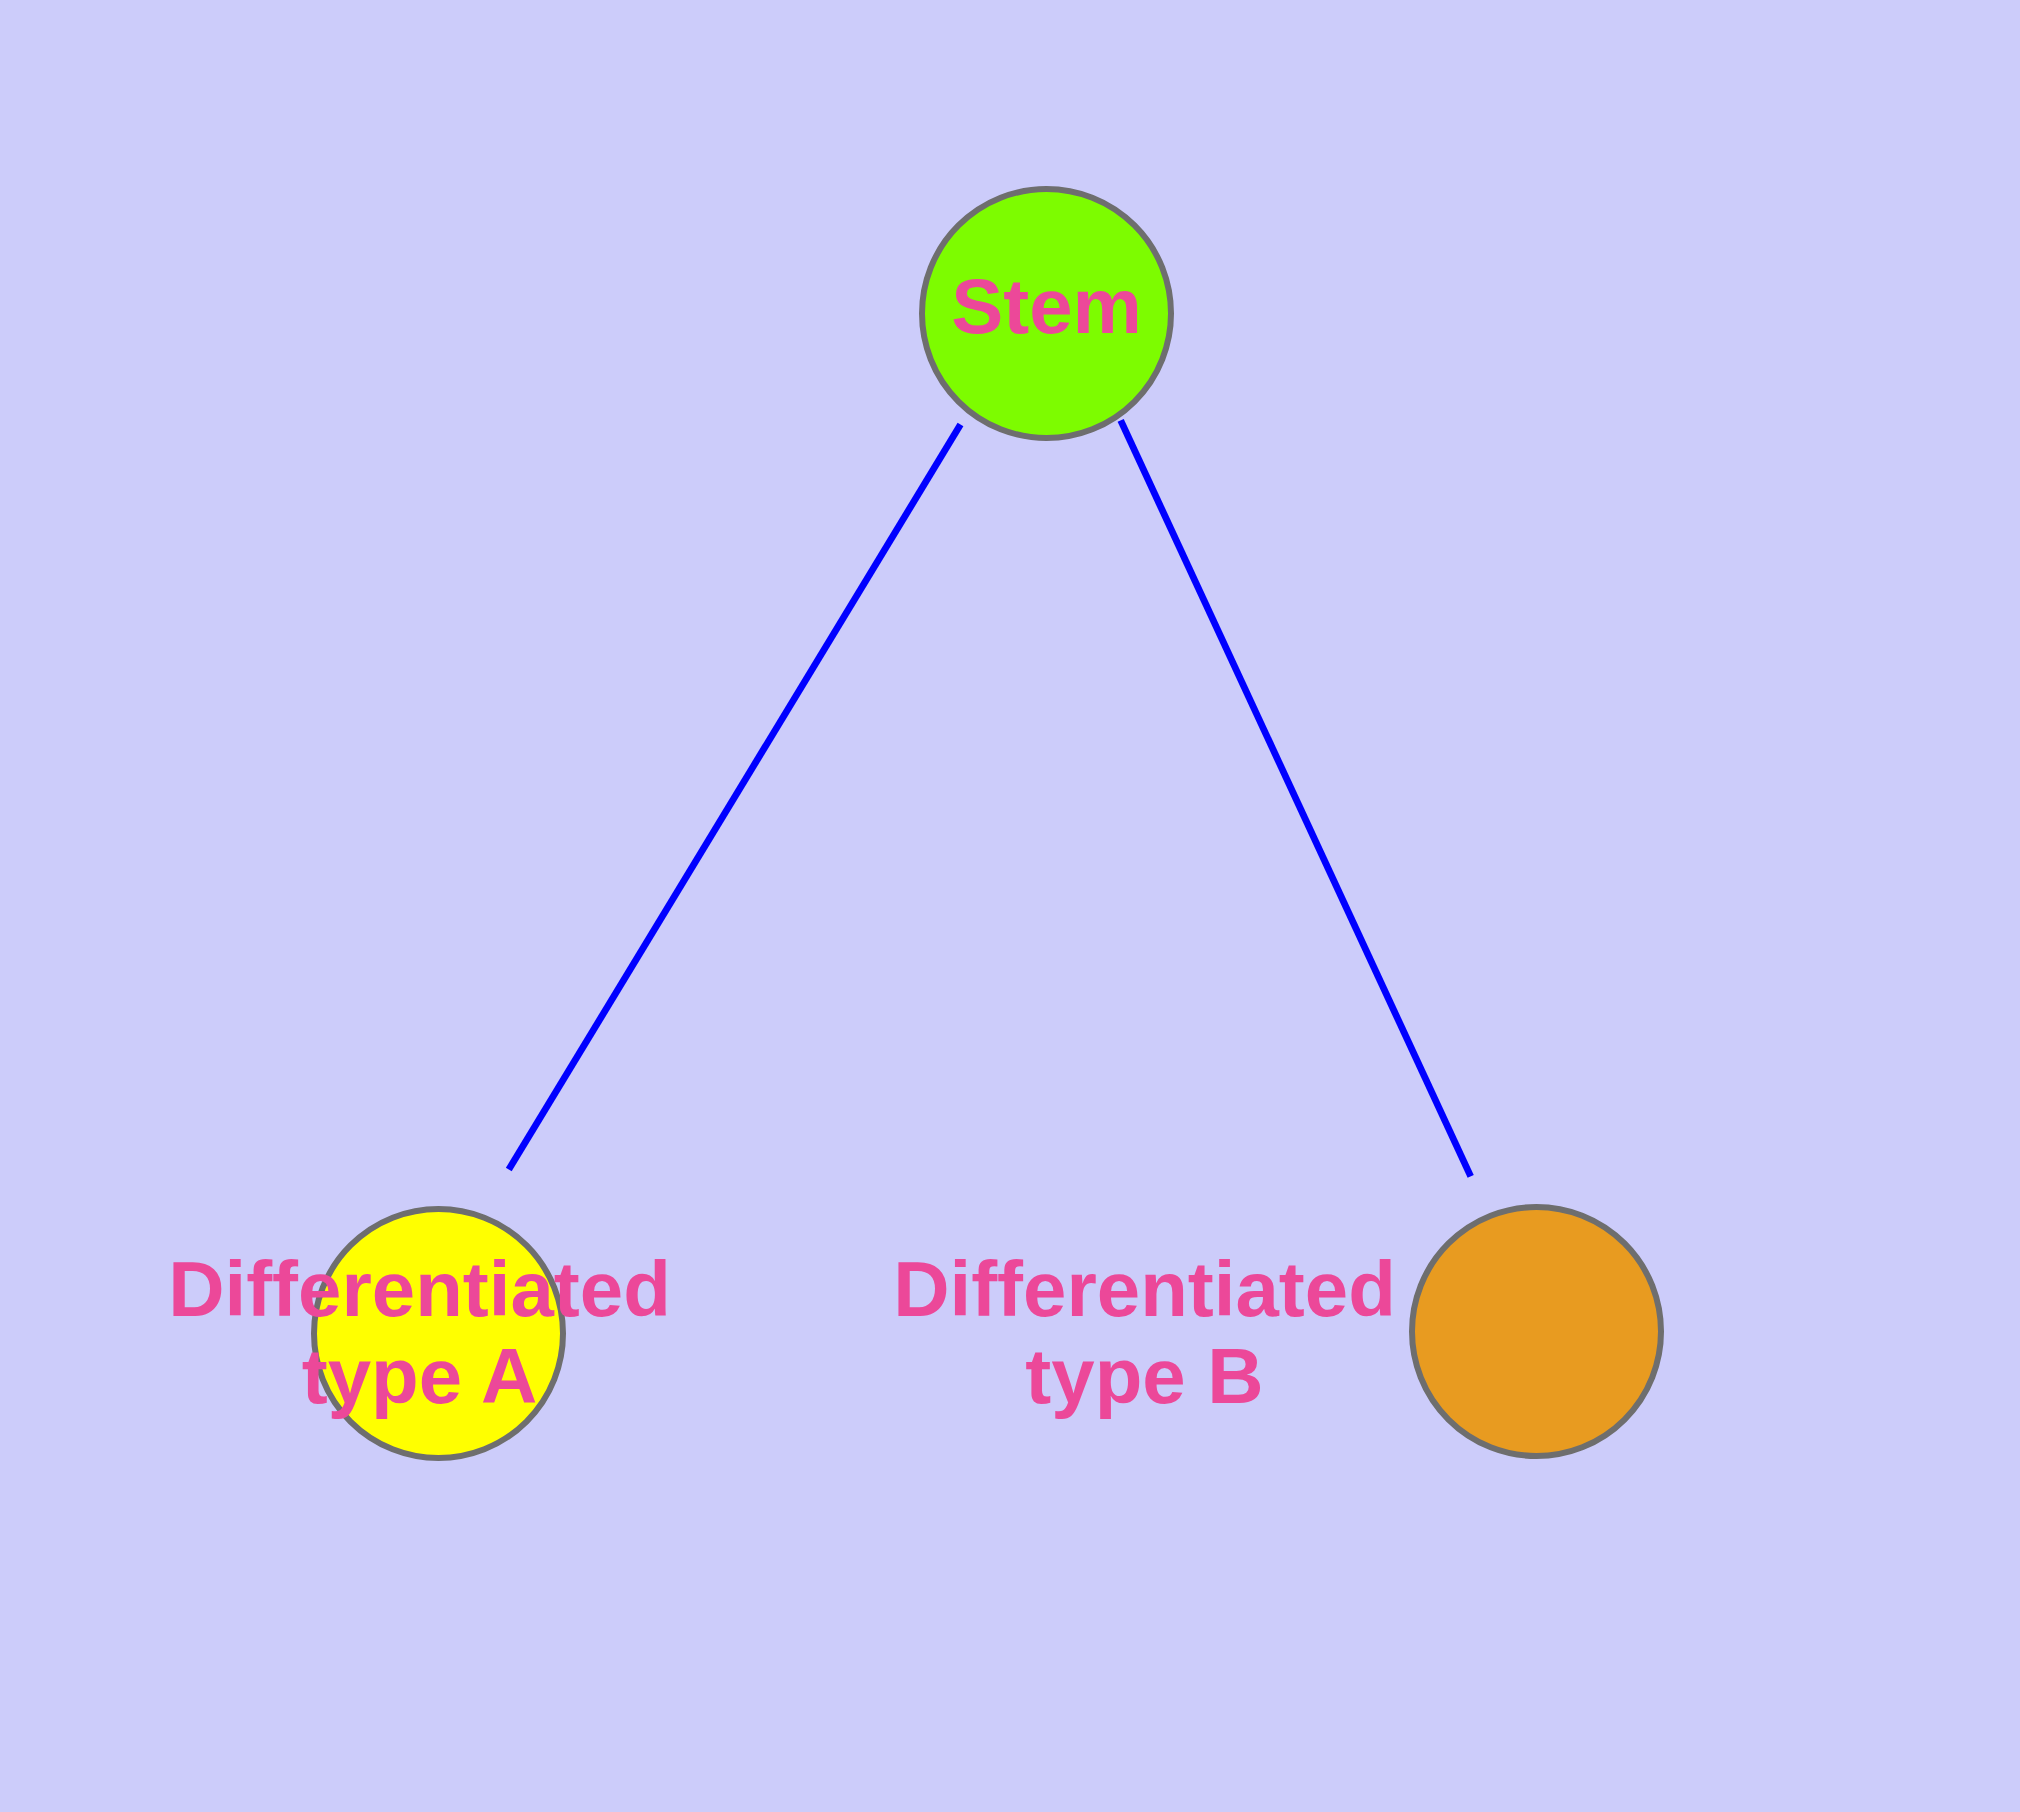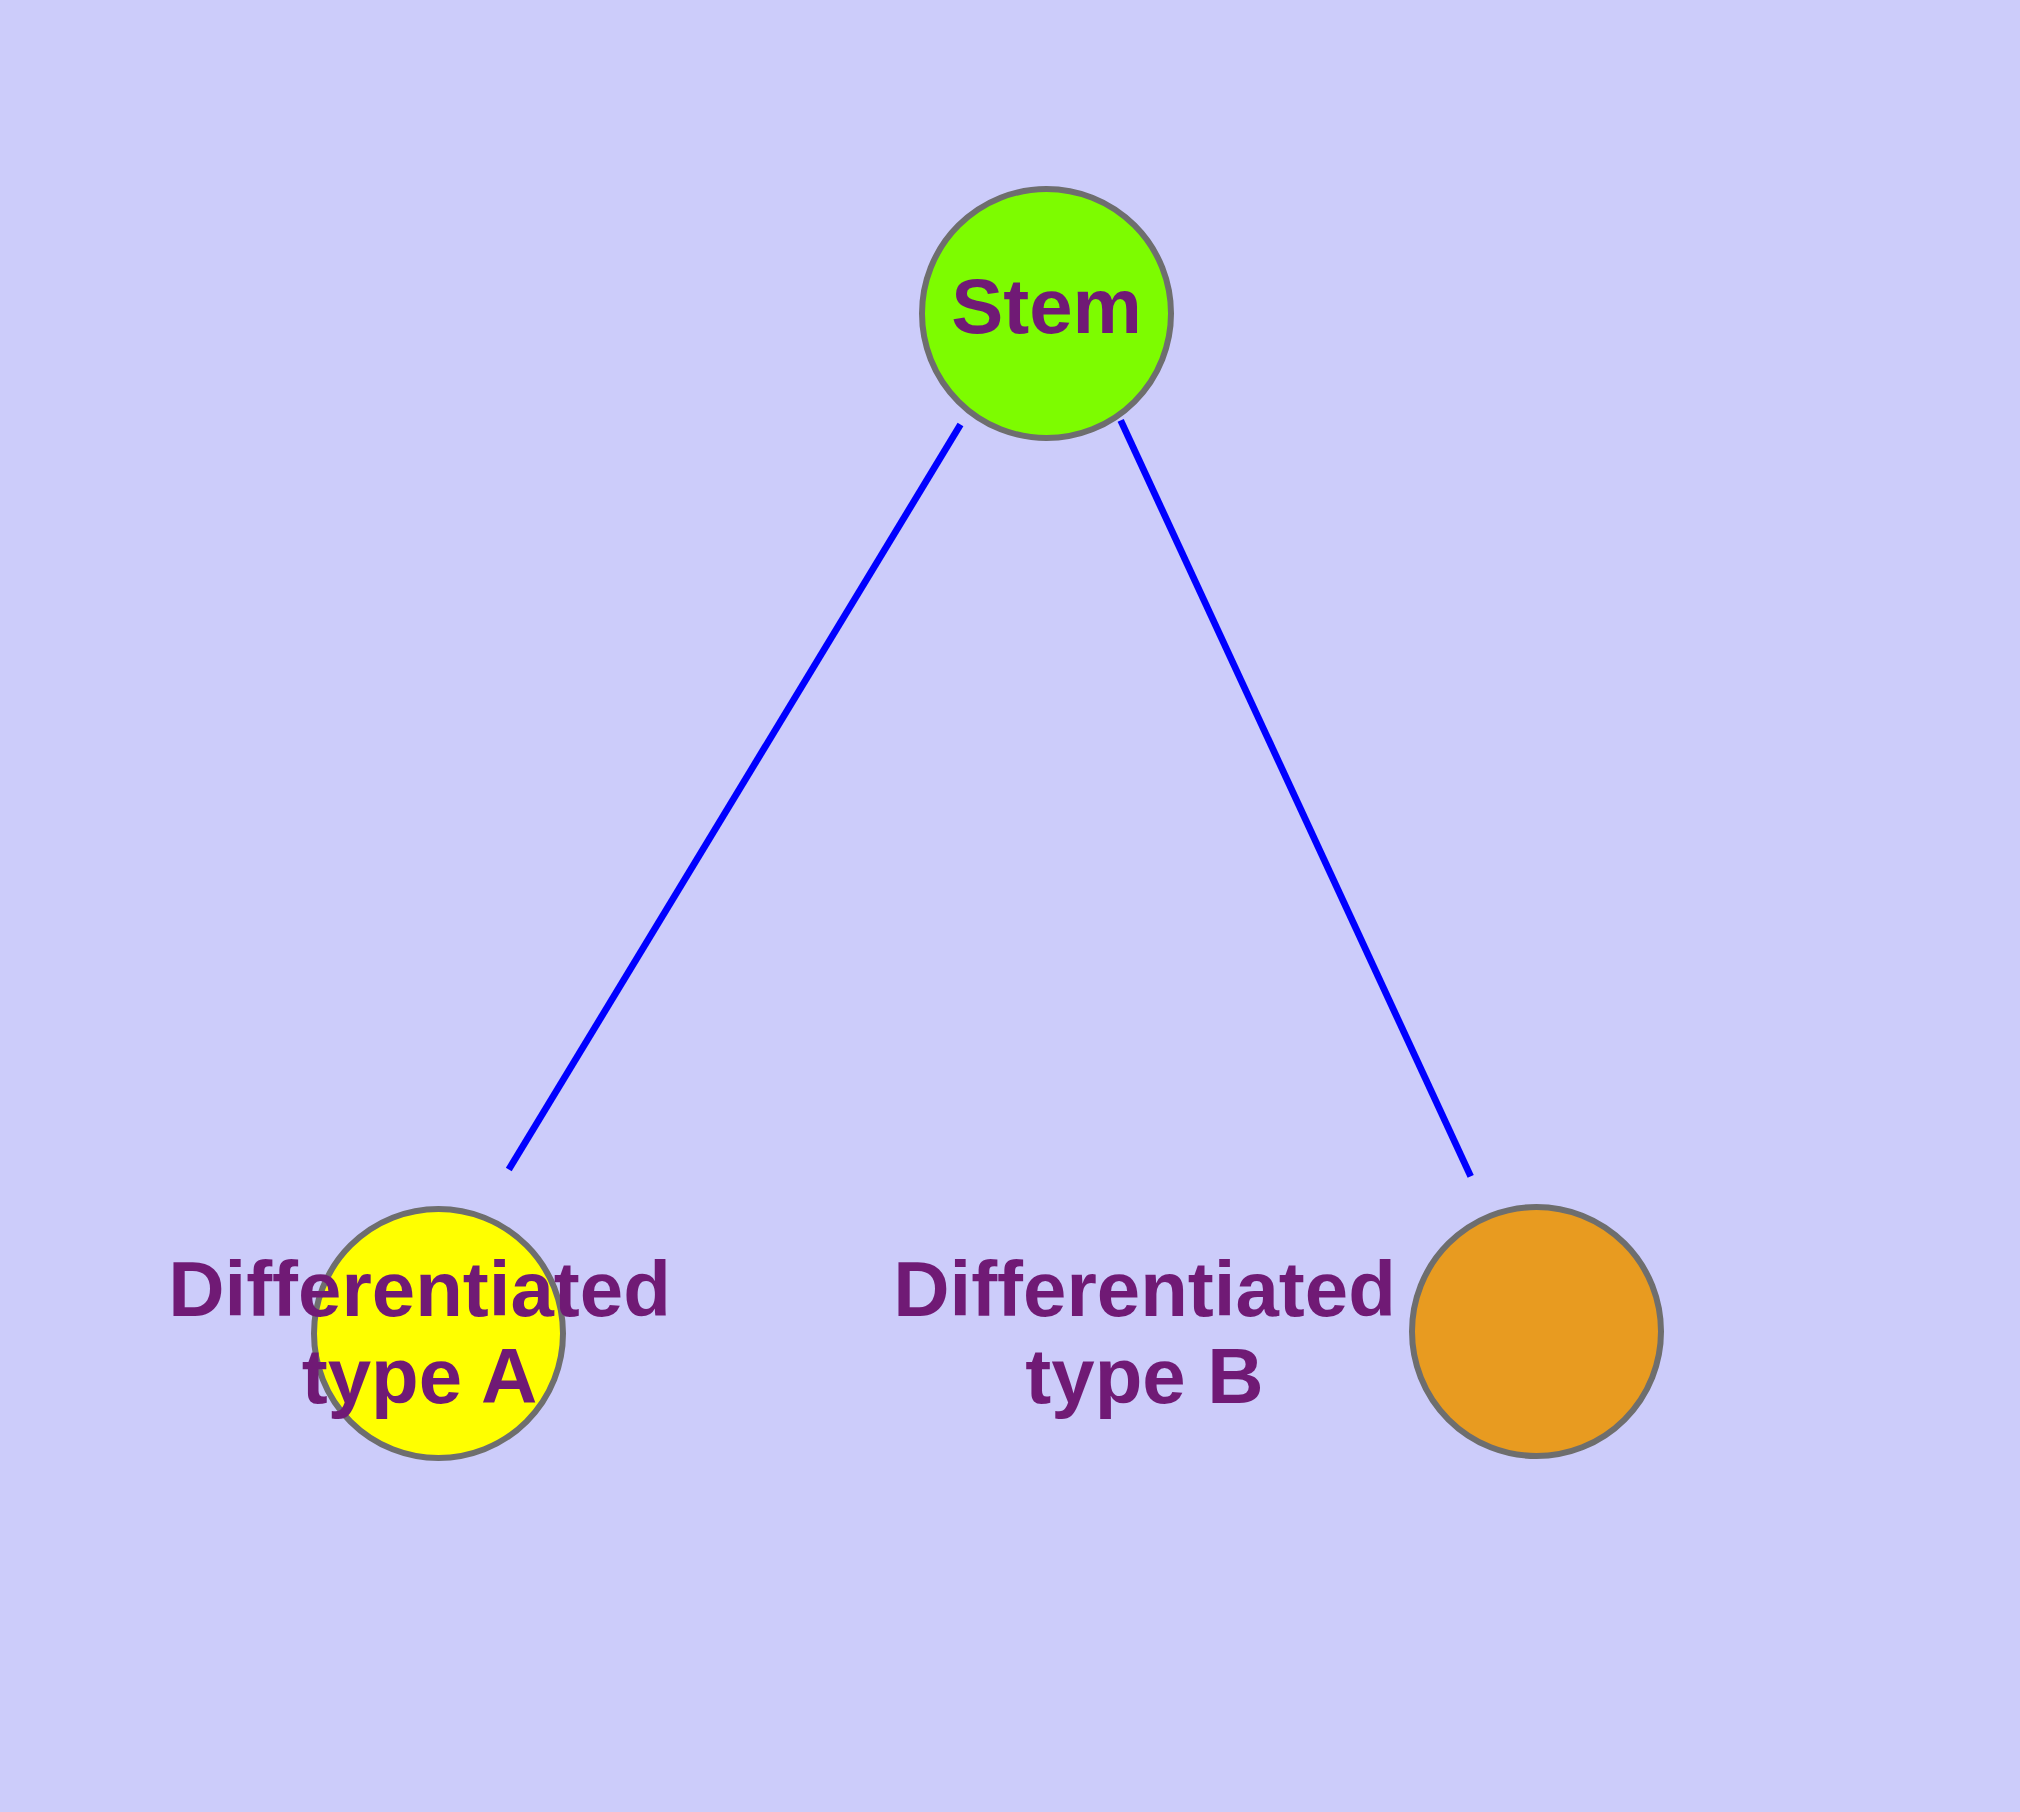--- a/index.html
+++ b/index.html
@@ -34,21 +34,21 @@
     height: 1812px;
   }
   .node {
     position: absolute;
     border-radius: 50%;
     box-sizing: border-box;
     border: 6px solid #6e6e6e;
   }
   .node-label {
     position: absolute;
-    color: #701a75;
+    color: #ec4899;
     font-weight: bold;
     text-align: center;
     line-height: 1.12;
     white-space: pre;
     pointer-events: none;
     font-family: "Liberation Sans", sans-serif;
   }
   #node-stem {
     left: 919px;
     top: 186px;

